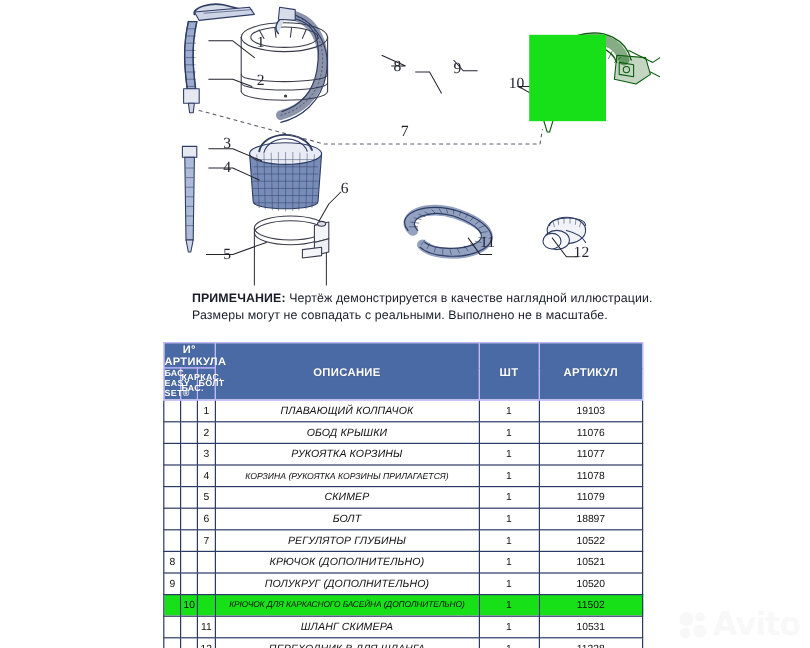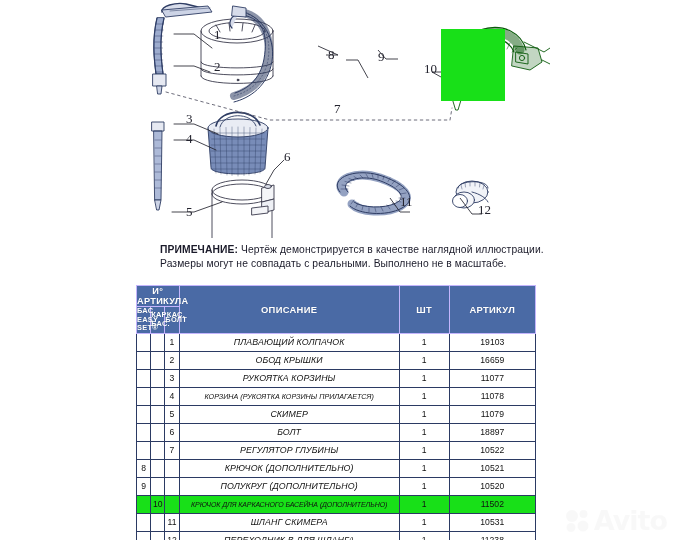--- a/index.html
+++ b/index.html
@@ -271,21 +271,21 @@
           <td class="c4 desc">ПЛАВАЮЩИЙ КОЛПАЧОК</td>
           <td class="c5">1</td>
           <td class="c6">19103</td>
         </tr>
         <tr>
           <td class="c1"></td>
           <td class="c2"></td>
           <td class="c3">2</td>
           <td class="c4 desc">ОБОД КРЫШКИ</td>
           <td class="c5">1</td>
-          <td class="c6">16659</td>
+          <td class="c6">11076</td>
         </tr>
         <tr>
           <td class="c1"></td>
           <td class="c2"></td>
           <td class="c3">3</td>
           <td class="c4 desc">РУКОЯТКА КОРЗИНЫ</td>
           <td class="c5">1</td>
           <td class="c6">11077</td>
         </tr>
         <tr>

